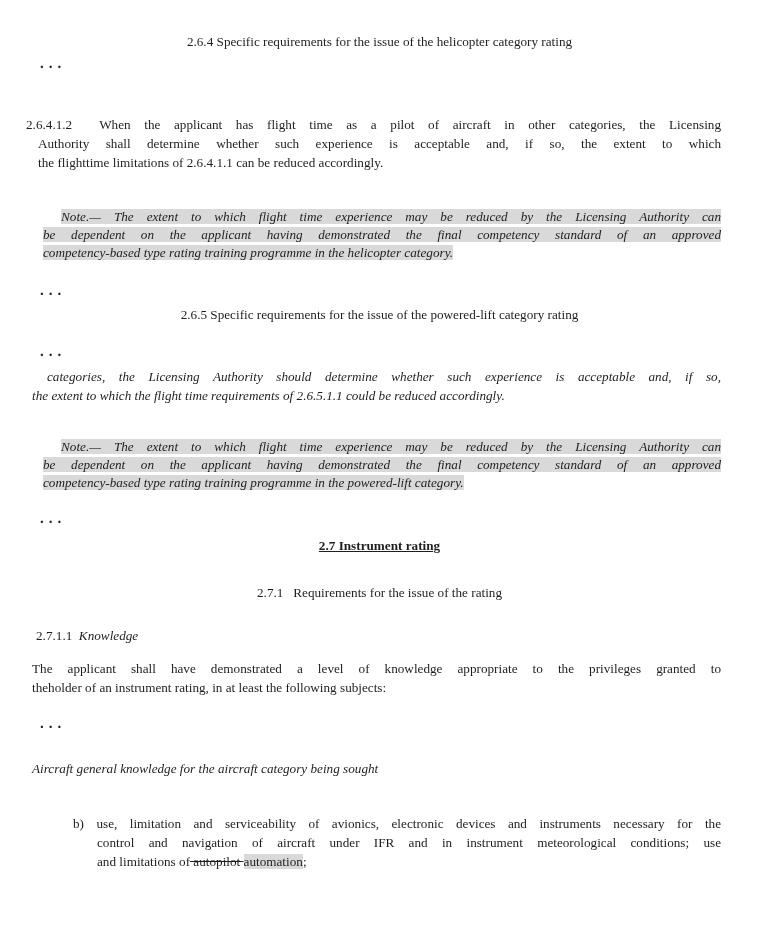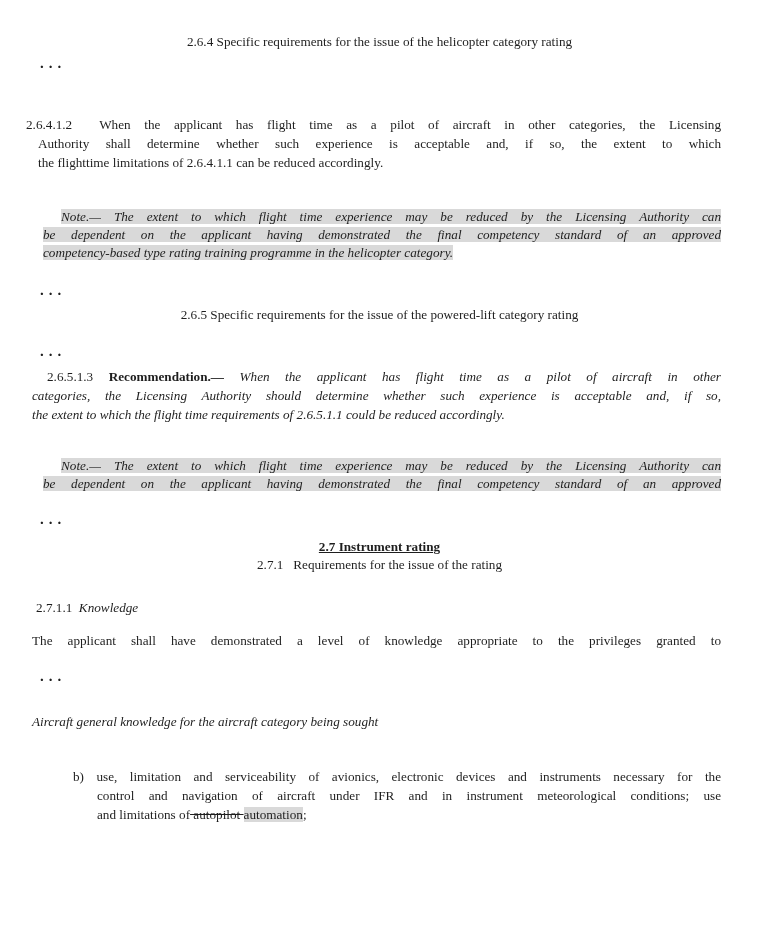--- a/index.html
+++ b/index.html
@@ -50,21 +50,21 @@
   [data-name="ellipsis-1"] { margin-top: 6px; }
   [data-name="paragraph-2-6-4-1-2"] { margin-top: 45px; }
   [data-name="note-helicopter"] { margin-top: 36px; }
   [data-name="ellipsis-2"] { margin-top: 22px; }
   [data-name="section-heading-2-6-5"] { margin-top: 9px; }
   [data-name="ellipsis-3"] { margin-top: 21px; }
   [data-name="paragraph-2-6-5-1-3"] { margin-top: 9px; }
   [data-name="note-powered-lift"] { margin-top: 33px; }
   [data-name="ellipsis-4"] { margin-top: 20px; }
   [data-name="heading-2-7"] { margin-top: 12px; text-decoration: underline; }
-  [data-name="heading-2-7-1-line1"] { }
+  [data-name="heading-2-7-1-line1"] { margin-top: 29px; }
   [data-name="heading-2-7-1-line2"] { margin-top: 4px; }
   [data-name="heading-2-7-1-1"] { margin-top: 24px; }
   [data-name="paragraph-knowledge-intro"] { margin-top: 14px; }
   [data-name="ellipsis-5"] { margin-top: 20px; }
   [data-name="subheading-aircraft-general"] { margin-top: 29px; }
   [data-name="list-item-b"] { margin-top: 36px; }
 </style>
 </head>
 <body>
 
@@ -86,43 +86,44 @@
       <div class="jline last" data-name="text-line"><span class="lwrap"><span>competency-based type rating training programme in the helicopter category.</span></span></div>
     </div>
 
   <div class="dots" data-name="ellipsis-2">...</div>
 
   <div class="center-head" data-name="section-heading-2-6-5">2.6.5 Specific requirements for the issue of the powered-lift category rating</div>
 
   <div class="dots" data-name="ellipsis-3">...</div>
 
   <div class="para p-rec" data-name="paragraph-2-6-5-1-3">
-      <div class="jline" data-name="text-line"><span class="lwrap"><span>2.6.5.1.3 </span><span class="b">Recommendation.— </span><span class="i">When the applicant has flight time as a pilot of aircraft in other</span></span></div>
       <div class="jline" data-name="text-line"><span class="lwrap"><span class="i">categories, the Licensing Authority should determine whether such experience is acceptable and, if so,</span></span></div>
       <div class="jline last" data-name="text-line"><span class="lwrap"><span class="i">the extent to which the flight time requirements of 2.6.5.1.1 could be reduced accordingly.</span></span></div>
     </div>
 
   <div class="para note" data-name="note-powered-lift">
       <div class="jline" data-name="text-line"><span class="lwrap"><span>Note.— The extent to which flight time experience may be reduced by the Licensing Authority can</span></span></div>
       <div class="jline" data-name="text-line"><span class="lwrap"><span>be dependent on the applicant having demonstrated the final competency standard of an approved</span></span></div>
+      <div class="jline last" data-name="text-line"><span class="lwrap"><span>competency-based type rating training programme in the powered-lift category.</span></span></div>
     </div>
 
   <div class="dots" data-name="ellipsis-4">...</div>
 
   <div class="center-head bold" data-name="heading-2-7">2.7 Instrument rating</div>
 
   <div class="center-head" data-name="heading-2-7-1-line1">2.7.1&nbsp;&nbsp; Requirements for the issue of the rating</div>
 
 
   <div class="para p-knowledge" data-name="heading-2-7-1-1">
       <div class="jline last" data-name="text-line"><span class="lwrap"><span>2.7.1.1&nbsp; </span><span class="i">Knowledge</span></span></div>
     </div>
 
   <div class="para p-applicant" data-name="paragraph-knowledge-intro">
       <div class="jline" data-name="text-line"><span class="lwrap"><span>The applicant shall have demonstrated a level of knowledge appropriate to the privileges granted to</span></span></div>
+      <div class="jline last" data-name="text-line"><span class="lwrap"><span>theholder of an instrument rating, in at least the following subjects:</span></span></div>
     </div>
 
   <div class="dots" data-name="ellipsis-5">...</div>
 
   <div class="para p-aircraft" data-name="subheading-aircraft-general">
       <div class="jline last" data-name="text-line"><span class="lwrap"><span>Aircraft general knowledge for the aircraft category being sought</span></span></div>
     </div>
 
   <div class="para p-item-b" data-name="list-item-b">
       <div class="jline" data-name="text-line"><span class="lwrap"><span>b) use, limitation and serviceability of avionics, electronic devices and instruments necessary for the</span></span></div>

